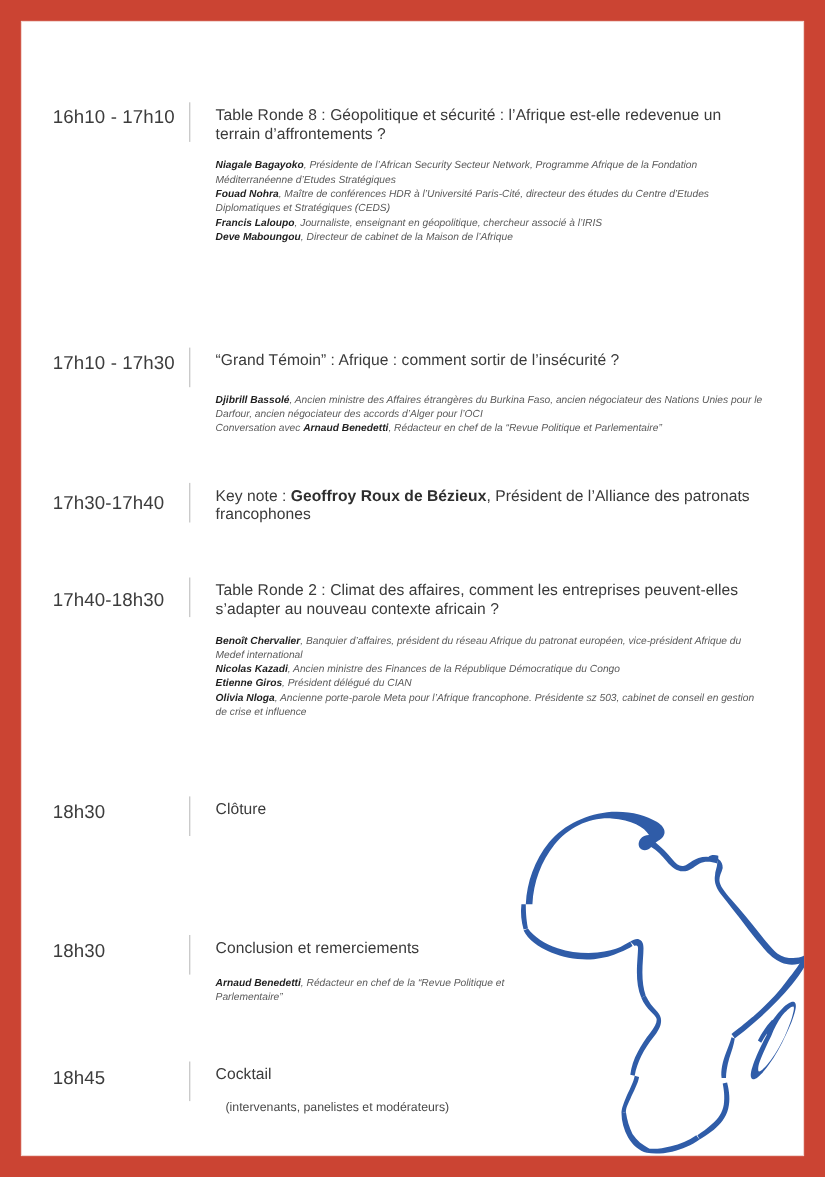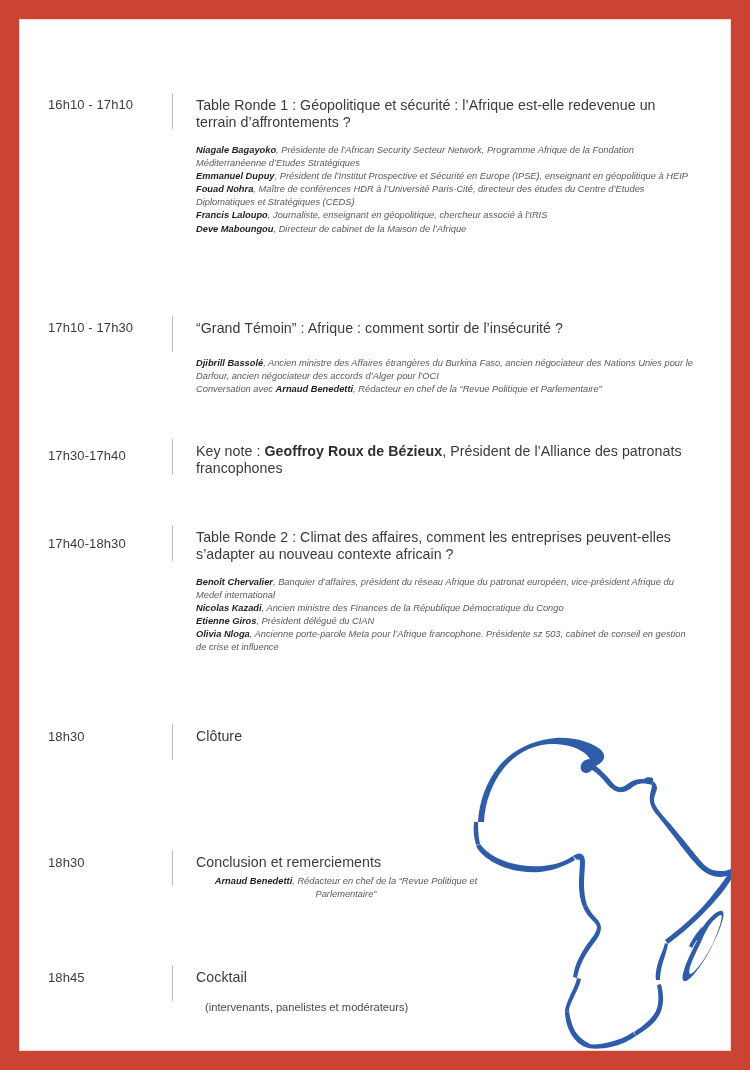--- a/index.html
+++ b/index.html
@@ -44,21 +44,21 @@
     position: absolute;
     left: 0;
     width: 712px;
   }
 
   .time {
     position: absolute;
     left: 29px;
     top: 0;
     width: 135px;
-    font-size: 13px;
+    font-size: 17px;
     color: #3c3c3c;
     letter-spacing: 0.1px;
     white-space: nowrap;
   }
 
   .divider {
     position: absolute;
     left: 153px;
     top: -4px;
     width: 1px;
@@ -154,24 +154,23 @@
       </g>
     </svg>
   </div>
 
   <div class="agenda">
 
     <div class="row" style="top:78px;">
       <div class="time">16h10 - 17h10</div>
       <div class="divider"></div>
       <div class="body">
-        <div class="heading">Table Ronde 1 : Géopolitique et sécurité : l’Afrique est-elle redevenue un terrain d’affrontements ?</div>
+        <div class="heading">Table Ronde 8 : Géopolitique et sécurité : l’Afrique est-elle redevenue un terrain d’affrontements ?</div>
         <div class="speakers">
           <p class="sp"><b>Niagale Bagayoko</b><span>, Présidente de l’African Security Secteur Network, Programme Afrique de la Fondation Méditerranéenne d’Etudes Stratégiques</span></p>
-          <p class="sp"><b>Emmanuel Dupuy</b><span>, Président de l’Institut Prospective et Sécurité en Europe (IPSE), enseignant en géopolitique à HEIP</span></p>
           <p class="sp"><b>Fouad Nohra</b><span>, Maître de conférences HDR à l’Université Paris-Cité, directeur des études du Centre d’Etudes Diplomatiques et Stratégiques (CEDS)</span></p>
           <p class="sp"><b>Francis Laloupo</b><span>, Journaliste, enseignant en géopolitique, chercheur associé à l’IRIS</span></p>
           <p class="sp"><b>Deve Maboungou</b><span>, Directeur de cabinet de la Maison de l’Afrique</span></p>
         </div>
       </div>
     </div>
 
     <div class="row" style="top:301px;">
       <div class="time">17h10 - 17h30</div>
       <div class="divider"></div>
@@ -212,21 +211,21 @@
       <div class="body">
         <div class="heading">Clôture</div>
       </div>
     </div>
 
     <div class="row" style="top:835px;">
       <div class="time" style="top:1px;">18h30</div>
       <div class="divider"></div>
       <div class="body" style="width:300px;">
         <div class="heading">Conclusion et remerciements</div>
-        <div class="speakers" style="margin-top:4px;text-align:center;">
+        <div class="speakers" style="margin-top:16px;">
           <p class="sp"><b>Arnaud Benedetti</b><span>, Rédacteur en chef de la “Revue Politique et Parlementaire”</span></p>
         </div>
       </div>
     </div>
 
     <div class="row" style="top:950px;">
       <div class="time" style="top:1px;">18h45</div>
       <div class="divider"></div>
       <div class="body">
         <div class="heading">Cocktail</div>

